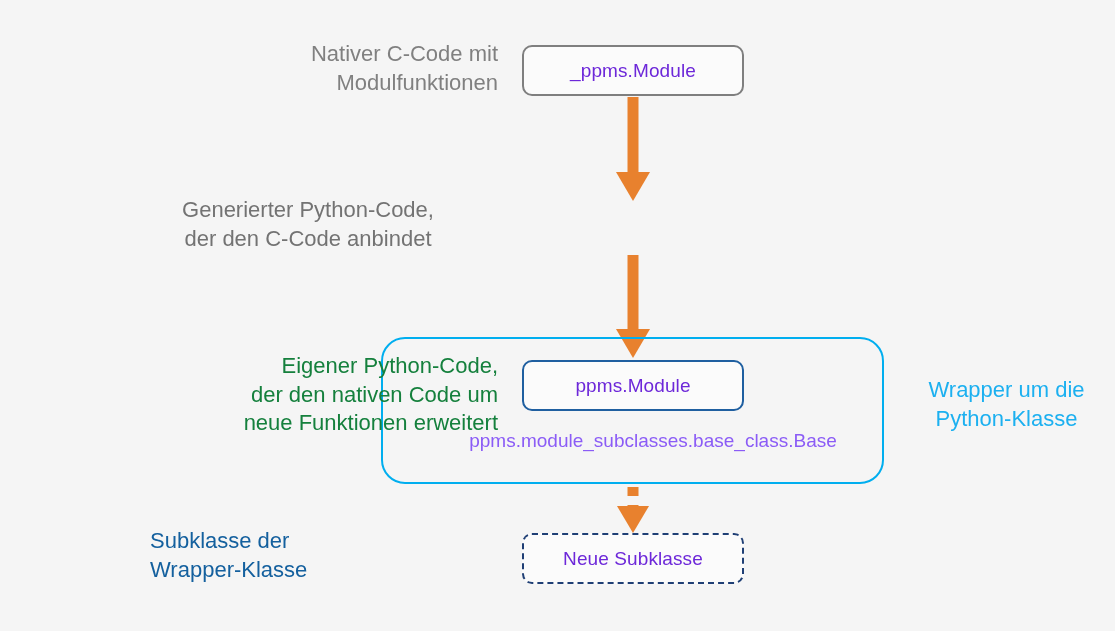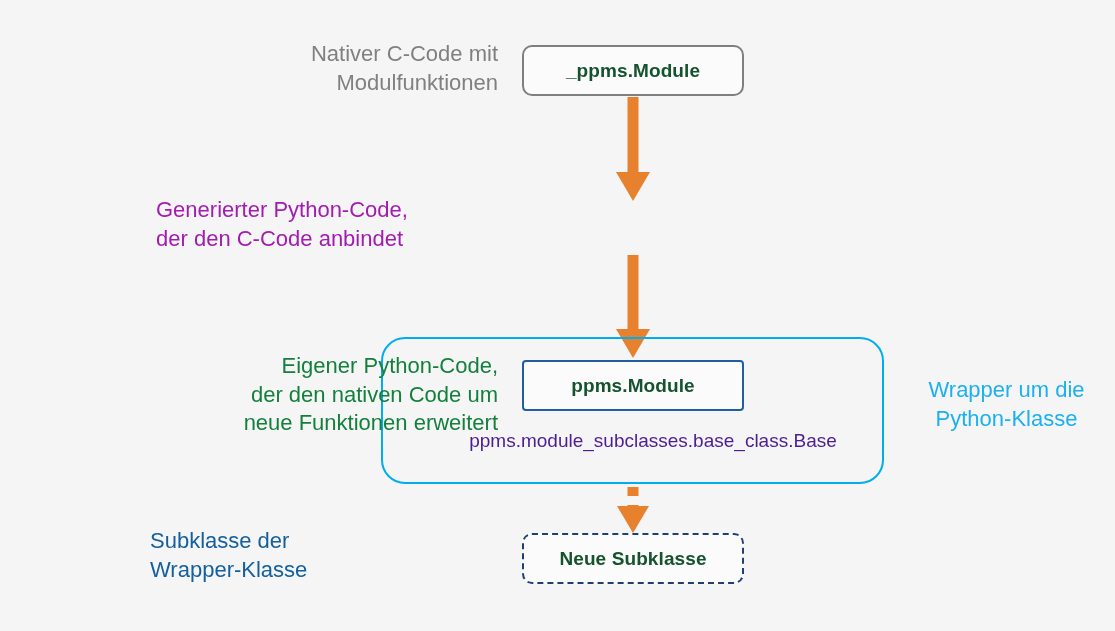--- a/index.html
+++ b/index.html
@@ -22,24 +22,23 @@
 
   
   .node {
     position: absolute;
     box-sizing: border-box;
     display: flex;
     align-items: center;
     justify-content: center;
     background: #fbfbfb;
     font-size: 19px;
-    color: #14532d;
+    color: #6d28d9;
     letter-spacing: 0.1px;
     white-space: nowrap;
-    font-weight: bold;
   }
 
   .node-native {
     left: 522px;
     top: 45px;
     width: 222px;
     height: 51px;
     border: 2px solid #7f7f7f;
     border-radius: 10px;
   }
@@ -52,21 +51,21 @@
     border: 2.5px solid #1f6fb4;
     border-radius: 10px;
   }
 
   .node-wrapped {
     left: 522px;
     top: 360px;
     width: 222px;
     height: 51px;
     border: 2.5px solid #1f5fa0;
-    border-radius: 4px;
+    border-radius: 10px;
   }
 
   .node-subclass {
     left: 522px;
     top: 533px;
     width: 222px;
     height: 51px;
     border: 2.5px dashed #1f3f75;
     border-radius: 10px;
   }
@@ -84,44 +83,44 @@
     background: transparent;
   }
 
   .base-class-text {
     position: absolute;
     left: 381px;
     top: 430px;
     width: 544px;
     text-align: center;
     font-size: 19px;
-    color: #4c1d95;
+    color: #8b5cf6;
     white-space: nowrap;
   }
 
   
   .label {
     position: absolute;
     font-size: 22px;
     line-height: 1.30;
     white-space: pre-line;
   }
   .label-native {
     left: 150px;
     top: 40px;
     width: 348px;
     text-align: right;
     color: #808080;
   }
   .label-generated {
-    left: 156px;
+    left: 134px;
     top: 196px;
     width: 348px;
-    text-align: left;
-    color: #a21caf;
+    text-align: center;
+    color: #737373;
   }
   .label-own {
     left: 20px;
     top: 352px;
     width: 478px;
     text-align: right;
     color: #15803d;
   }
   .label-subclass {
     left: 150px;

